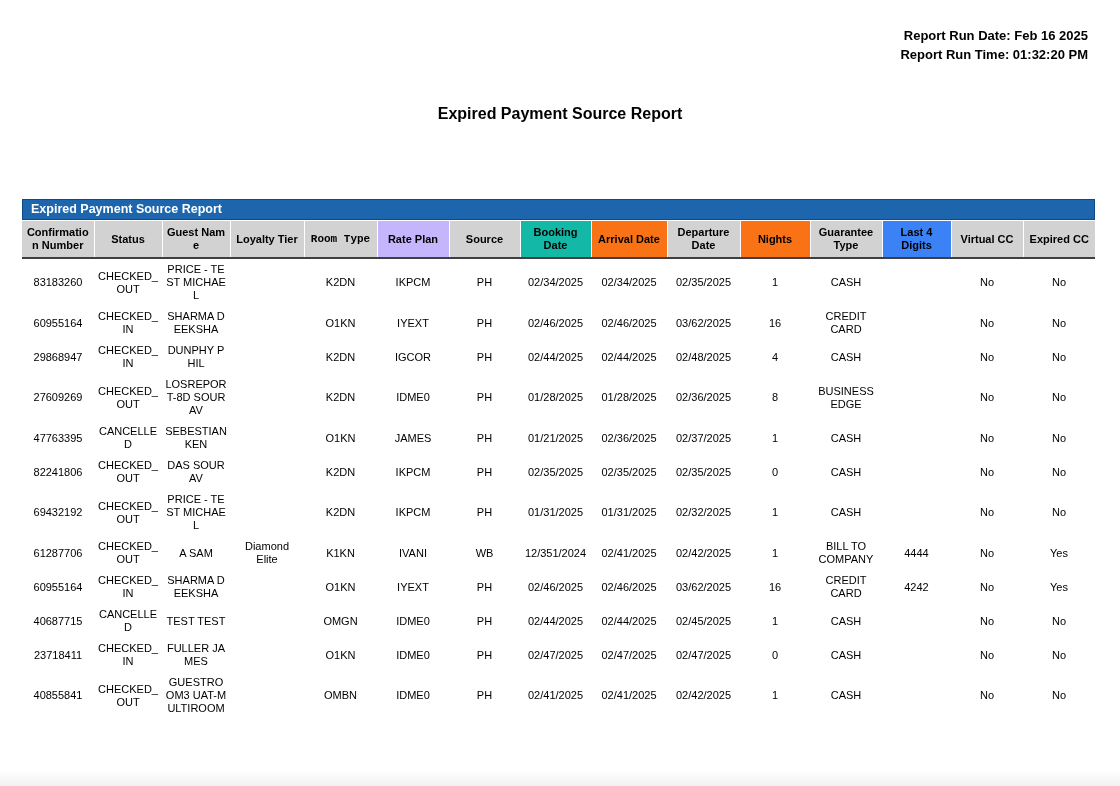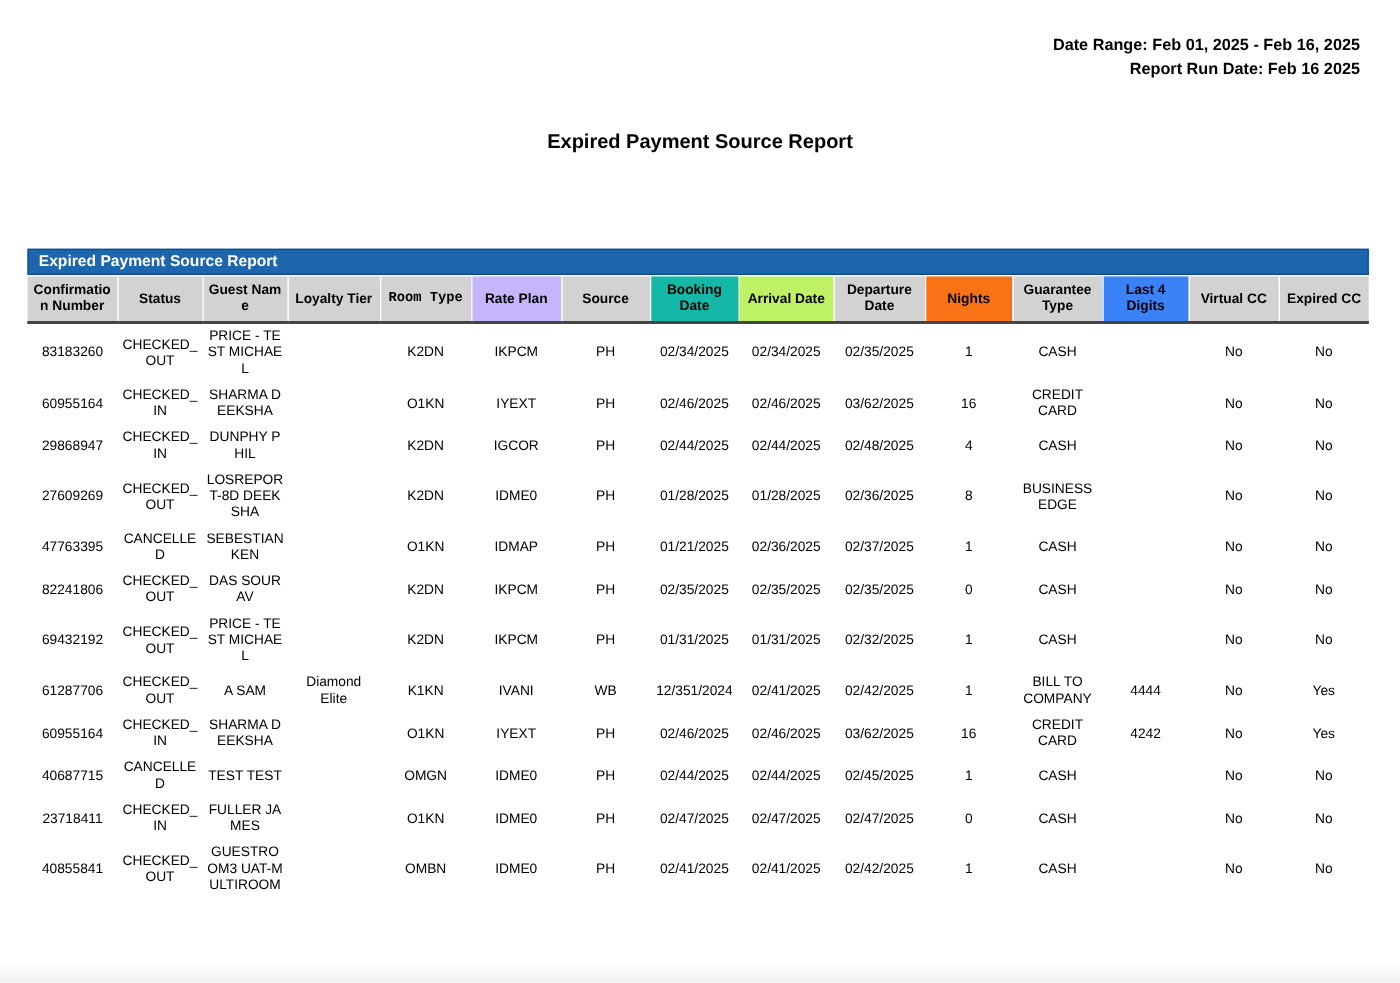--- a/index.html
+++ b/index.html
@@ -53,22 +53,22 @@
   table.report .ba { word-break:break-all; }
   .bottom-shade {
     position:absolute; left:0; bottom:0; width:100%; height:16px;
     background:linear-gradient(to bottom, #ffffff, #f1f1f1);
   }
 </style>
 </head>
 <body>
 
 <div class="run-info">
-  <div>Date Range: Feb 01, 2025 - Feb 16, 2025</div>
   <div>Report Run Date: Feb 16 2025</div>
+  <div>Report Run Time: 01:32:20 PM</div>
 </div>
 
 <h1 class="page-title">Expired Payment Source Report</h1>
 
 <div class="table-section">
   <div class="band" style="background: rgb(29, 102, 174); border-color: rgb(13, 74, 134);">Expired Payment Source Report</div>
   <table class="report">
     <colgroup>
         <col style="width: 72px;">
         <col style="width: 68px;">
@@ -89,21 +89,21 @@
     <thead>
       <tr>
           <th class="ba" style="background: rgb(210, 210, 210); border-bottom-color: rgb(63, 63, 63);">Confirmation Number</th>
           <th class="ba" style="background: rgb(210, 210, 210); border-bottom-color: rgb(63, 63, 63);">Status</th>
           <th class="ba" style="background: rgb(210, 210, 210); border-bottom-color: rgb(63, 63, 63);">Guest Name</th>
           <th style="background: rgb(210, 210, 210); border-bottom-color: rgb(63, 63, 63);">Loyalty Tier</th>
           <th style="background: rgb(210, 210, 210); border-bottom-color: rgb(63, 63, 63); font-family: Liberation Mono, monospace;">Room Type</th>
           <th style="background: #c4b5fd; border-bottom-color: rgb(63, 63, 63);">Rate Plan</th>
           <th style="background: rgb(210, 210, 210); border-bottom-color: rgb(63, 63, 63);">Source</th>
           <th style="background: #14b8a6; border-bottom-color: rgb(63, 63, 63);">Booking Date</th>
-          <th style="background: #bef264; border-bottom-color: rgb(63, 63, 63);">Arrival Date</th>
+          <th style="background: #f97316; border-bottom-color: rgb(63, 63, 63);">Arrival Date</th>
           <th style="background: rgb(210, 210, 210); border-bottom-color: rgb(63, 63, 63);">Departure Date</th>
           <th style="background: #f97316; border-bottom-color: rgb(63, 63, 63);">Nights</th>
           <th style="background: rgb(210, 210, 210); border-bottom-color: rgb(63, 63, 63);">Guarantee Type</th>
           <th style="background: #3b82f6; border-bottom-color: rgb(63, 63, 63);">Last 4 Digits</th>
           <th style="background: rgb(210, 210, 210); border-bottom-color: rgb(63, 63, 63); text-align: center;">Virtual CC</th>
           <th style="background: rgb(210, 210, 210); border-bottom-color: rgb(63, 63, 63);">Expired CC</th>
         </tr>
     </thead>
     <tbody>
         <tr>
@@ -153,41 +153,41 @@
           <td>02/48/2025</td>
           <td>4</td>
           <td>CASH</td>
           <td></td>
           <td>No</td>
           <td>No</td>
         </tr>
         <tr>
           <td class="ba">27609269</td>
           <td class="ba">CHECKED_OUT</td>
-          <td class="ba">LOSREPORT-8D DEEKSHA</td>
+          <td class="ba">LOSREPORT-8D SOURAV</td>
           <td></td>
           <td>K2DN</td>
           <td>IDME0</td>
           <td>PH</td>
           <td>01/28/2025</td>
           <td>01/28/2025</td>
           <td>02/36/2025</td>
           <td>8</td>
           <td>BUSINESS EDGE</td>
           <td></td>
           <td>No</td>
           <td>No</td>
         </tr>
         <tr>
           <td class="ba">47763395</td>
           <td class="ba">CANCELLED</td>
           <td class="ba">SEBESTIAN KEN</td>
           <td></td>
           <td>O1KN</td>
-          <td>IDMAP</td>
+          <td>JAMES</td>
           <td>PH</td>
           <td>01/21/2025</td>
           <td>02/36/2025</td>
           <td>02/37/2025</td>
           <td>1</td>
           <td>CASH</td>
           <td></td>
           <td>No</td>
           <td>No</td>
         </tr>

